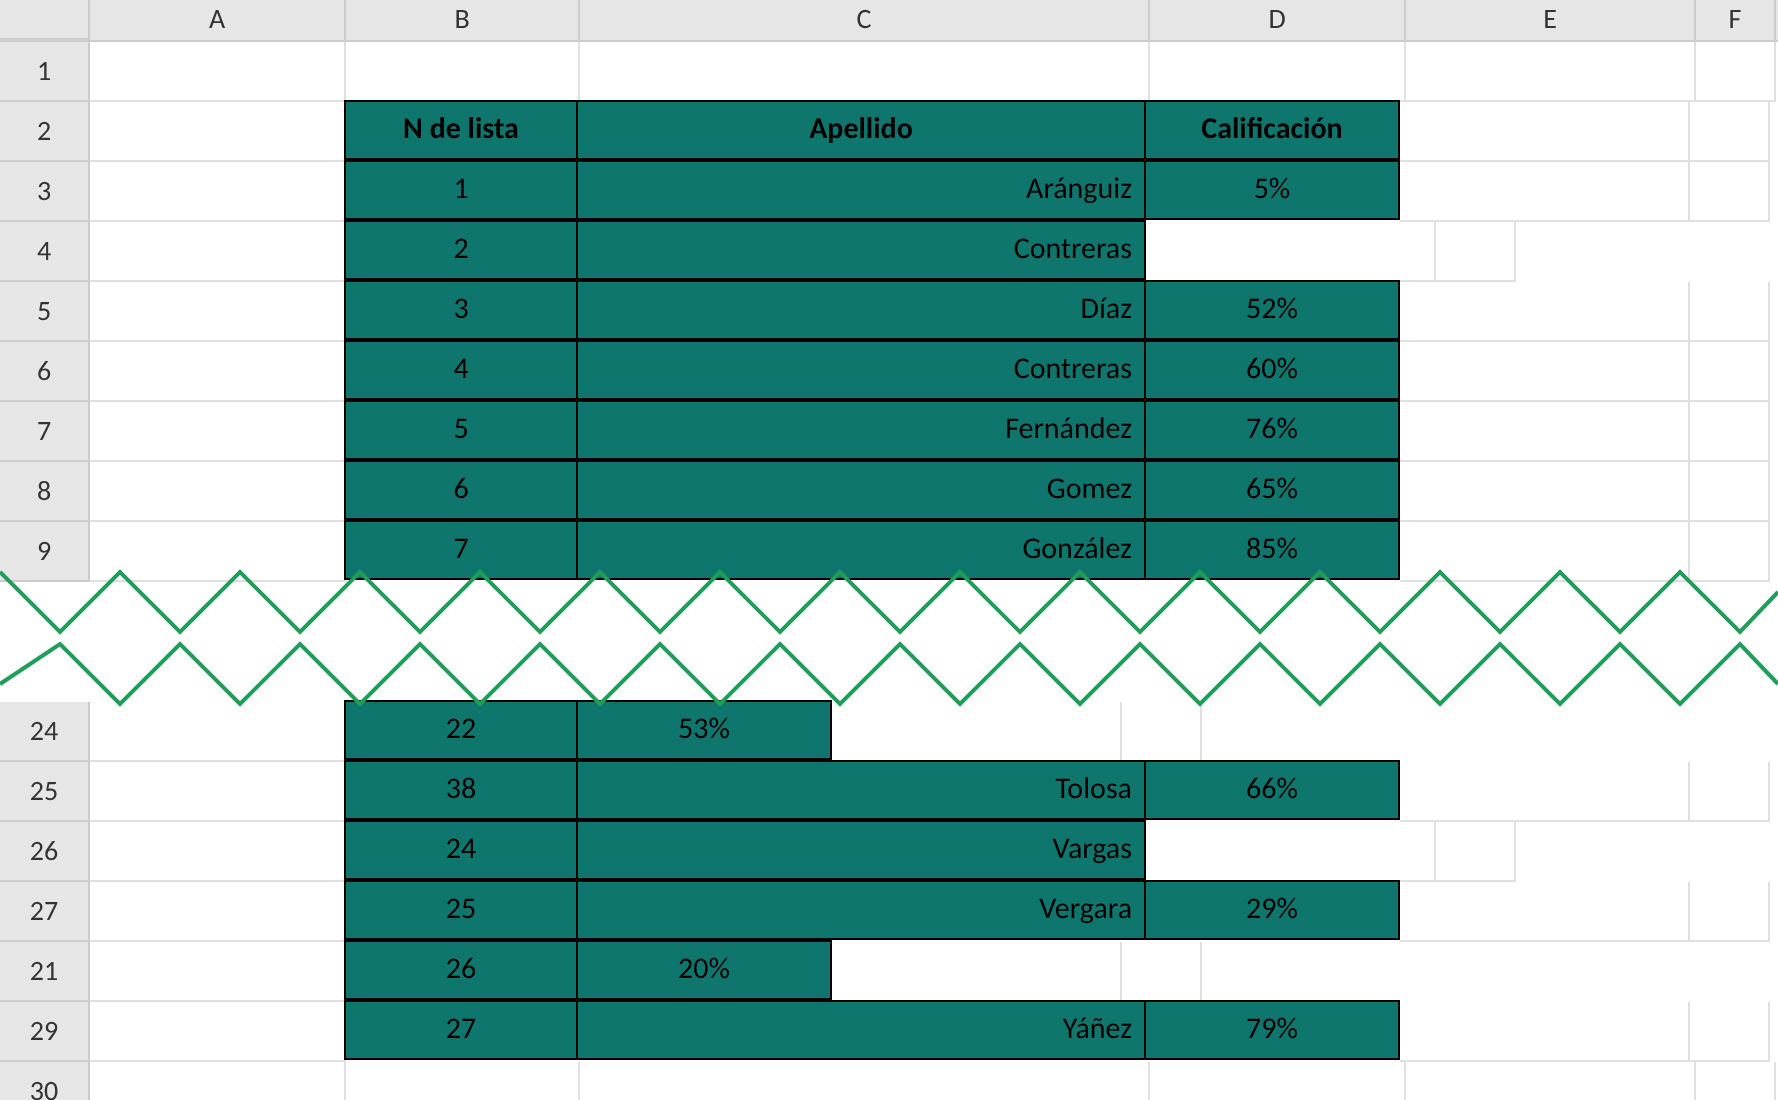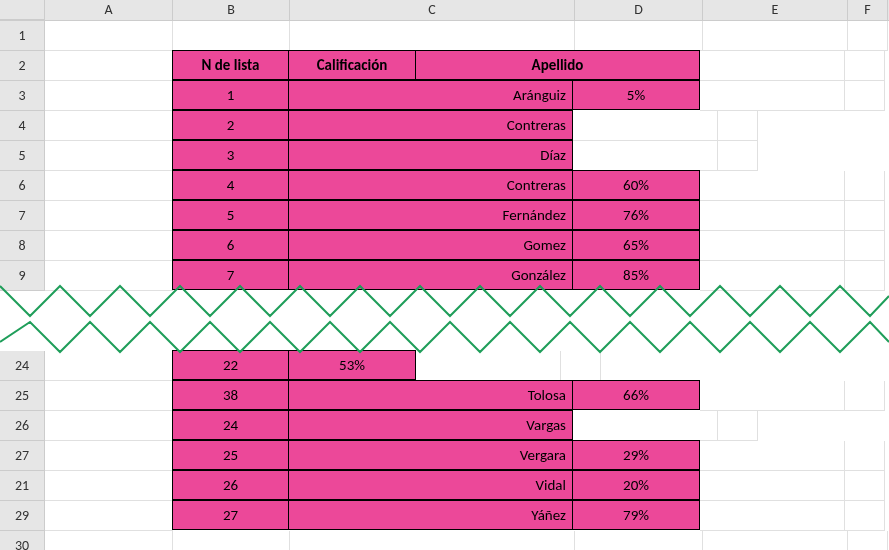--- a/index.html
+++ b/index.html
@@ -76,21 +76,21 @@
       height: 30px;
       line-height: 28px;
       padding: 0 6px;
       flex-shrink: 0;
     }
     .data-cell {
       border: 1px solid #000;
       margin: -1px 0 0 -1px;
       height: 30px;
       line-height: 28px;
-      background: #ec4899;
+      background: #0f766e;
     }
     .hdr { font-weight: bold; text-align: center; }
     .center { text-align: center; }
     .left { text-align: right; }
     .zigzag {
       position: absolute;
       left: 0;
       right: 0;
       pointer-events: none;
     }
@@ -148,22 +148,22 @@
         <div class="cell col-B"></div>
         <div class="cell col-C"></div>
         <div class="cell col-D"></div>
         <div class="cell col-E"></div>
         <div class="cell col-F"></div>
       </div>
 
       <div class="row">
         <div class="cell col-A"></div>
         <div class="cell data-cell col-B hdr">N de lista</div>
+        <div class="cell data-cell col-C hdr">Apellido</div>
         <div class="cell data-cell col-D hdr">Calificación</div>
-        <div class="cell data-cell col-C hdr">Apellido</div>
         <div class="cell col-E"></div>
         <div class="cell col-F"></div>
       </div>
 
       <div class="row">
           <div class="cell col-A"></div>
           <div class="cell data-cell col-B center">1</div>
           <div class="cell data-cell col-C left">Aránguiz</div>
           <div class="cell data-cell col-D center">5%</div>
           <div class="cell col-E"></div>
@@ -173,20 +173,21 @@
           <div class="cell col-A"></div>
           <div class="cell data-cell col-B center">2</div>
           <div class="cell data-cell col-C left">Contreras</div>
           <div class="cell col-E"></div>
           <div class="cell col-F"></div>
         </div>
       <div class="row">
           <div class="cell col-A"></div>
           <div class="cell data-cell col-B center">3</div>
           <div class="cell data-cell col-C left">Díaz</div>
+          <div class="cell data-cell col-D center">52%</div>
           <div class="cell col-E"></div>
           <div class="cell col-F"></div>
         </div>
       <div class="row">
           <div class="cell col-A"></div>
           <div class="cell data-cell col-B center">4</div>
           <div class="cell data-cell col-C left">Contreras</div>
           <div class="cell data-cell col-D center">60%</div>
           <div class="cell col-E"></div>
           <div class="cell col-F"></div>
@@ -244,21 +245,20 @@
           <div class="cell col-A"></div>
           <div class="cell data-cell col-B center">25</div>
           <div class="cell data-cell col-C left">Vergara</div>
           <div class="cell data-cell col-D center">29%</div>
           <div class="cell col-E"></div>
           <div class="cell col-F"></div>
         </div>
       <div class="row">
           <div class="cell col-A"></div>
           <div class="cell data-cell col-B center">26</div>
-          <div class="cell data-cell col-C left">Vidal</div>
           <div class="cell data-cell col-D center">20%</div>
           <div class="cell col-E"></div>
           <div class="cell col-F"></div>
         </div>
       <div class="row">
           <div class="cell col-A"></div>
           <div class="cell data-cell col-B center">27</div>
           <div class="cell data-cell col-C left">Yáñez</div>
           <div class="cell data-cell col-D center">79%</div>
           <div class="cell col-E"></div>

